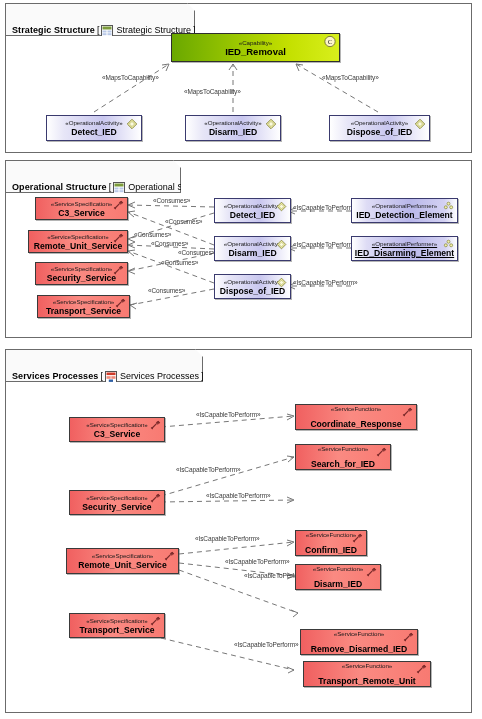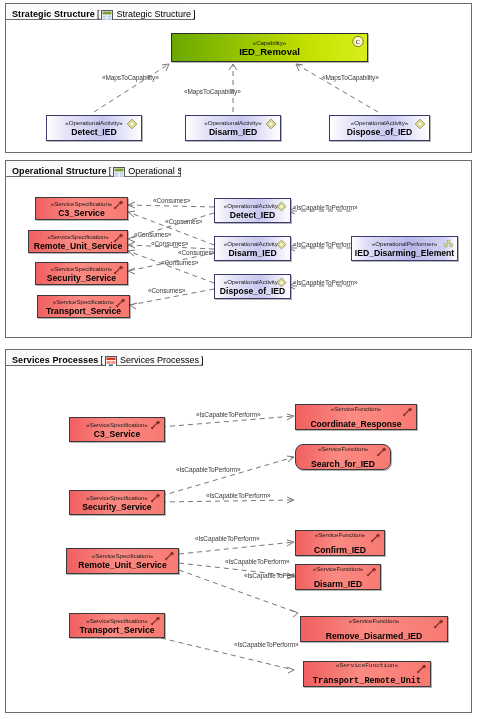--- a/index.html
+++ b/index.html
@@ -20,27 +20,27 @@
   .frame {
     position: absolute;
     background: #ffffff;
     border: 1px solid #6b6b6b;
     box-sizing: border-box;
   }
   .frame-tab {
     position: absolute;
     left: -1px;
     top: -1px;
-    height: 17px;
+    height: 33px;
     background: #fafafa;
     border: 1px solid #6b6b6b;
     border-top-left-radius: 0;
     box-sizing: border-box;
     display: flex;
-    align-items: center;
+    align-items: flex-end;
     padding: 4px 2px 0 6px;
     white-space: nowrap;
     
     -webkit-clip-path: polygon(0 0, calc(100% - 8px) 0, 100% 8px, 100% 100%, 0 100%);
     clip-path: polygon(0 0, calc(100% - 8px) 0, 100% 8px, 100% 100%, 0 100%);
   }
   .frame-tab .kind {
     font-size: 9px;
     font-weight: bold;
     color: #000;
@@ -192,21 +192,21 @@
       <path class="ahead" d="M 227 60 L 223 66 M 227 60 L 231 66"></path>
 
       <path class="dash" d="M 372 108 L 290 60"></path>
       <path class="ahead" d="M 290 60 L 297 61 M 290 60 L 293 67"></path>
     </svg>
 
     <div class="linklbl" style="left:96px; top:70px;">«MapsToCapability»</div>
     <div class="linklbl" style="left:178px; top:84px;">«MapsToCapability»</div>
     <div class="linklbl" style="left:316px; top:70px;">«MapsToCapability»</div>
 
-    <div class="node n-capability" style="left:165px; top:29px; width:197px; height:29px;">
+    <div class="node n-capability" style="left:165px; top:29px; width:169px; height:29px;">
       <div class="stereo">«Capability»</div>
       <div class="nm">IED_Removal</div>
       <div class="badge">
         <svg viewBox="0 0 14 14" width="13" height="13">
           <circle cx="7" cy="7" r="6" fill="#fdf6c8" stroke="#6b6b2a" stroke-width="1"></circle>
           <text x="7" y="10" font-size="8" font-family="Liberation Serif, serif" text-anchor="middle" fill="#222">C</text>
         </svg>
       </div>
     </div>
 
@@ -380,22 +380,33 @@
       <div class="stereo">«OperationalActivity»</div>
       <div class="nm">Dispose_of_IED</div>
       <div class="badge">
         <svg viewBox="0 0 14 14" width="11" height="11">
           <polygon points="7,1.5 12.5,7 7,12.5 1.5,7" fill="#f2f0a8" stroke="#7a7a30" stroke-width="1"></polygon>
           <polygon points="7,4 10,7 7,10 4,7" fill="#fbfadd" stroke="#9a9a55" stroke-width="0.6"></polygon>
         </svg>
       </div>
     </div>
 
-
-    <div class="node n-opperf" style="left:345px; top:75px; width:107px; height:25px;">
+    <div class="node n-opperf" style="left:345px; top:37px; width:107px; height:25px;">
+      <div class="stereo">«OperationalPerformer»</div>
+      <div class="nm">IED_Detection_Element</div>
+      <div class="badge">
+        <svg viewBox="0 0 14 14" width="11" height="11">
+          <circle cx="7" cy="3.4" r="1.9" fill="#f2f0a8" stroke="#7a7a30" stroke-width="0.8"></circle>
+          <circle cx="3.6" cy="8" r="1.9" fill="#f2f0a8" stroke="#7a7a30" stroke-width="0.8"></circle>
+          <circle cx="10.4" cy="8" r="1.9" fill="#f2f0a8" stroke="#7a7a30" stroke-width="0.8"></circle>
+        </svg>
+      </div>
+    </div>
+
+    <div class="node n-opperf" style="left:345px; top:75px; width:107px; height:25px;text-decoration:underline;">
       <div class="stereo">«OperationalPerformer»</div>
       <div class="nm">IED_Disarming_Element</div>
       <div class="badge">
         <svg viewBox="0 0 14 14" width="11" height="11">
           <circle cx="7" cy="3.4" r="1.9" fill="#f2f0a8" stroke="#7a7a30" stroke-width="0.8"></circle>
           <circle cx="3.6" cy="8" r="1.9" fill="#f2f0a8" stroke="#7a7a30" stroke-width="0.8"></circle>
           <circle cx="10.4" cy="8" r="1.9" fill="#f2f0a8" stroke="#7a7a30" stroke-width="0.8"></circle>
         </svg>
       </div>
     </div>
@@ -505,34 +516,34 @@
       <div class="nm">Coordinate_Response</div>
       <div class="badge">
         <svg viewBox="0 0 14 14" width="11" height="11">
           <path d="M2.5 10.5 L8 5 M8.5 4.5 L11 2" stroke="#7a2a2a" stroke-width="1.5" fill="none"></path>
           <path d="M1.5 9.5 L3.5 11.5 M10 1.5 L12.5 4" stroke="#7a2a2a" stroke-width="1.5" fill="none"></path>
           <circle cx="9.8" cy="3.6" r="1.5" fill="none" stroke="#7a2a2a" stroke-width="1.2"></circle>
         </svg>
       </div>
     </div>
 
-    <div class="node n-svcfn" style="left:289px; top:94px; width:96px; height:26px;border-radius:8px;">
+    <div class="node n-svcfn" style="left:289px; top:94px; width:96px; height:26px;">
       <div class="stereo">«ServiceFunction»</div>
       <div class="nm">Search_for_IED</div>
       <div class="badge">
         <svg viewBox="0 0 14 14" width="11" height="11">
           <path d="M2.5 10.5 L8 5 M8.5 4.5 L11 2" stroke="#7a2a2a" stroke-width="1.5" fill="none"></path>
           <path d="M1.5 9.5 L3.5 11.5 M10 1.5 L12.5 4" stroke="#7a2a2a" stroke-width="1.5" fill="none"></path>
           <circle cx="9.8" cy="3.6" r="1.5" fill="none" stroke="#7a2a2a" stroke-width="1.2"></circle>
         </svg>
       </div>
     </div>
 
 
-    <div class="node n-svcfn" style="left:289px; top:180px; width:90px; height:26px;">
+    <div class="node n-svcfn" style="left:289px; top:180px; width:72px; height:26px;">
       <div class="stereo">«ServiceFunction»</div>
       <div class="nm">Confirm_IED</div>
       <div class="badge">
         <svg viewBox="0 0 14 14" width="11" height="11">
           <path d="M2.5 10.5 L8 5 M8.5 4.5 L11 2" stroke="#7a2a2a" stroke-width="1.5" fill="none"></path>
           <path d="M1.5 9.5 L3.5 11.5 M10 1.5 L12.5 4" stroke="#7a2a2a" stroke-width="1.5" fill="none"></path>
           <circle cx="9.8" cy="3.6" r="1.5" fill="none" stroke="#7a2a2a" stroke-width="1.2"></circle>
         </svg>
       </div>
     </div>
@@ -542,33 +553,33 @@
       <div class="nm">Disarm_IED</div>
       <div class="badge">
         <svg viewBox="0 0 14 14" width="11" height="11">
           <path d="M2.5 10.5 L8 5 M8.5 4.5 L11 2" stroke="#7a2a2a" stroke-width="1.5" fill="none"></path>
           <path d="M1.5 9.5 L3.5 11.5 M10 1.5 L12.5 4" stroke="#7a2a2a" stroke-width="1.5" fill="none"></path>
           <circle cx="9.8" cy="3.6" r="1.5" fill="none" stroke="#7a2a2a" stroke-width="1.2"></circle>
         </svg>
       </div>
     </div>
 
-    <div class="node n-svcfn" style="left:294px; top:266px; width:148px; height:26px;">
+    <div class="node n-svcfn" style="left:294px; top:279px; width:118px; height:26px;">
       <div class="stereo">«ServiceFunction»</div>
       <div class="nm">Remove_Disarmed_IED</div>
       <div class="badge">
         <svg viewBox="0 0 14 14" width="11" height="11">
           <path d="M2.5 10.5 L8 5 M8.5 4.5 L11 2" stroke="#7a2a2a" stroke-width="1.5" fill="none"></path>
           <path d="M1.5 9.5 L3.5 11.5 M10 1.5 L12.5 4" stroke="#7a2a2a" stroke-width="1.5" fill="none"></path>
           <circle cx="9.8" cy="3.6" r="1.5" fill="none" stroke="#7a2a2a" stroke-width="1.2"></circle>
         </svg>
       </div>
     </div>
 
-    <div class="node n-svcfn" style="left:297px; top:311px; width:128px; height:26px;font-family:Liberation Mono, monospace;">
+    <div class="node n-svcfn" style="left:297px; top:311px; width:128px; height:26px;">
       <div class="stereo">«ServiceFunction»</div>
       <div class="nm">Transport_Remote_Unit</div>
       <div class="badge">
         <svg viewBox="0 0 14 14" width="11" height="11">
           <path d="M2.5 10.5 L8 5 M8.5 4.5 L11 2" stroke="#7a2a2a" stroke-width="1.5" fill="none"></path>
           <path d="M1.5 9.5 L3.5 11.5 M10 1.5 L12.5 4" stroke="#7a2a2a" stroke-width="1.5" fill="none"></path>
           <circle cx="9.8" cy="3.6" r="1.5" fill="none" stroke="#7a2a2a" stroke-width="1.2"></circle>
         </svg>
       </div>
     </div>

